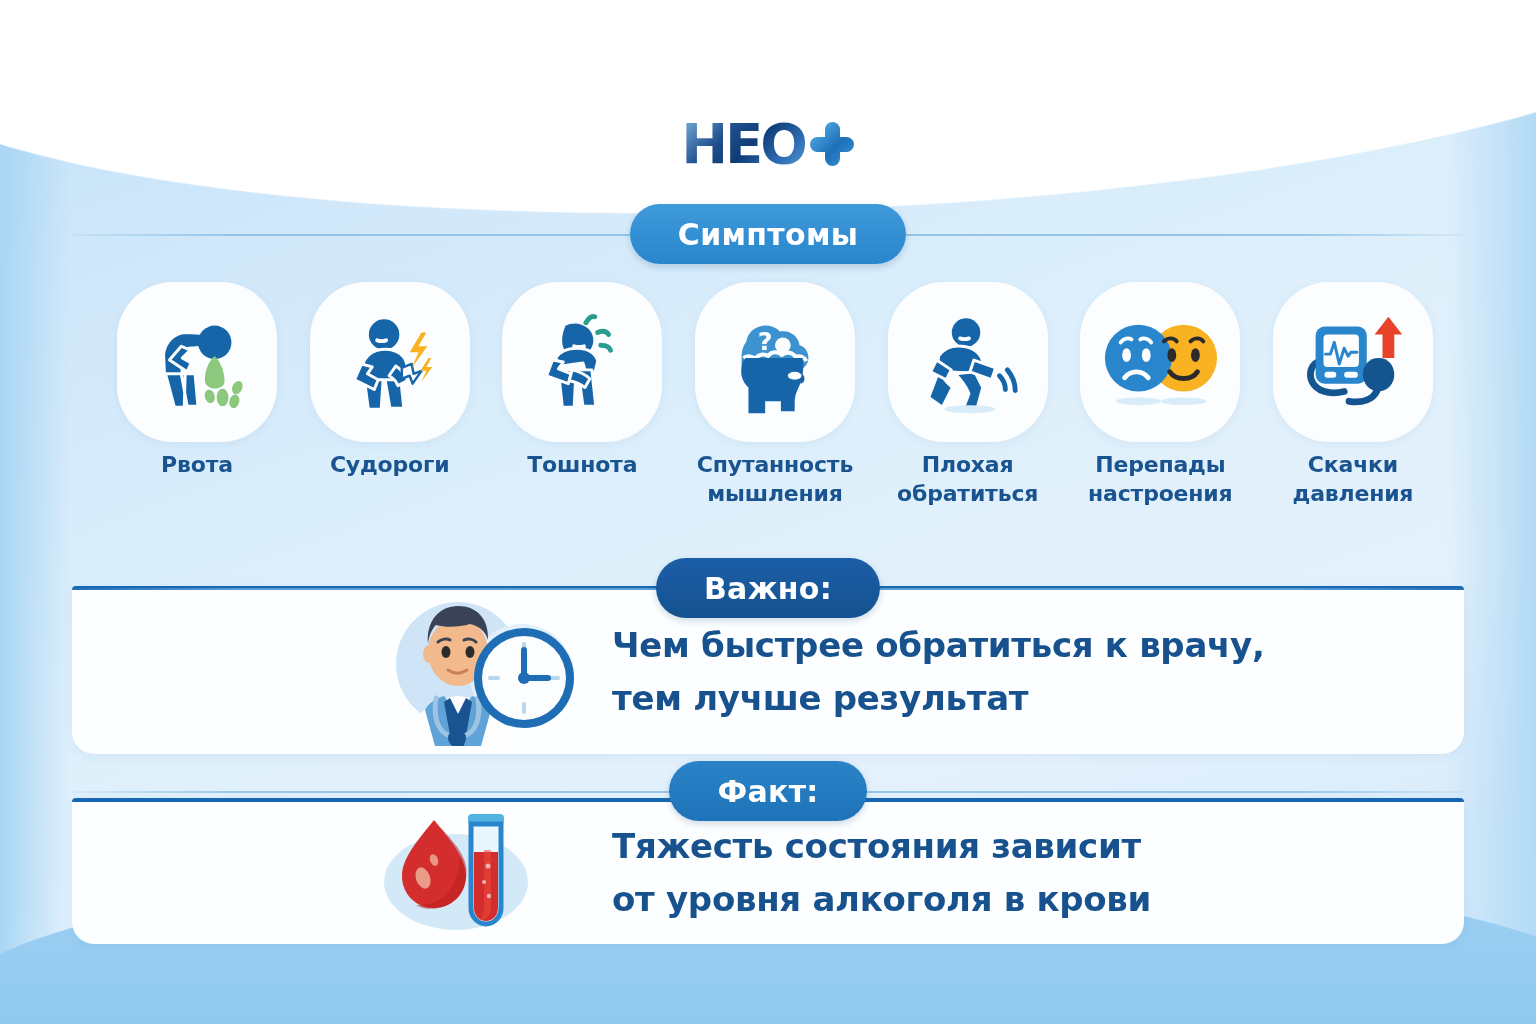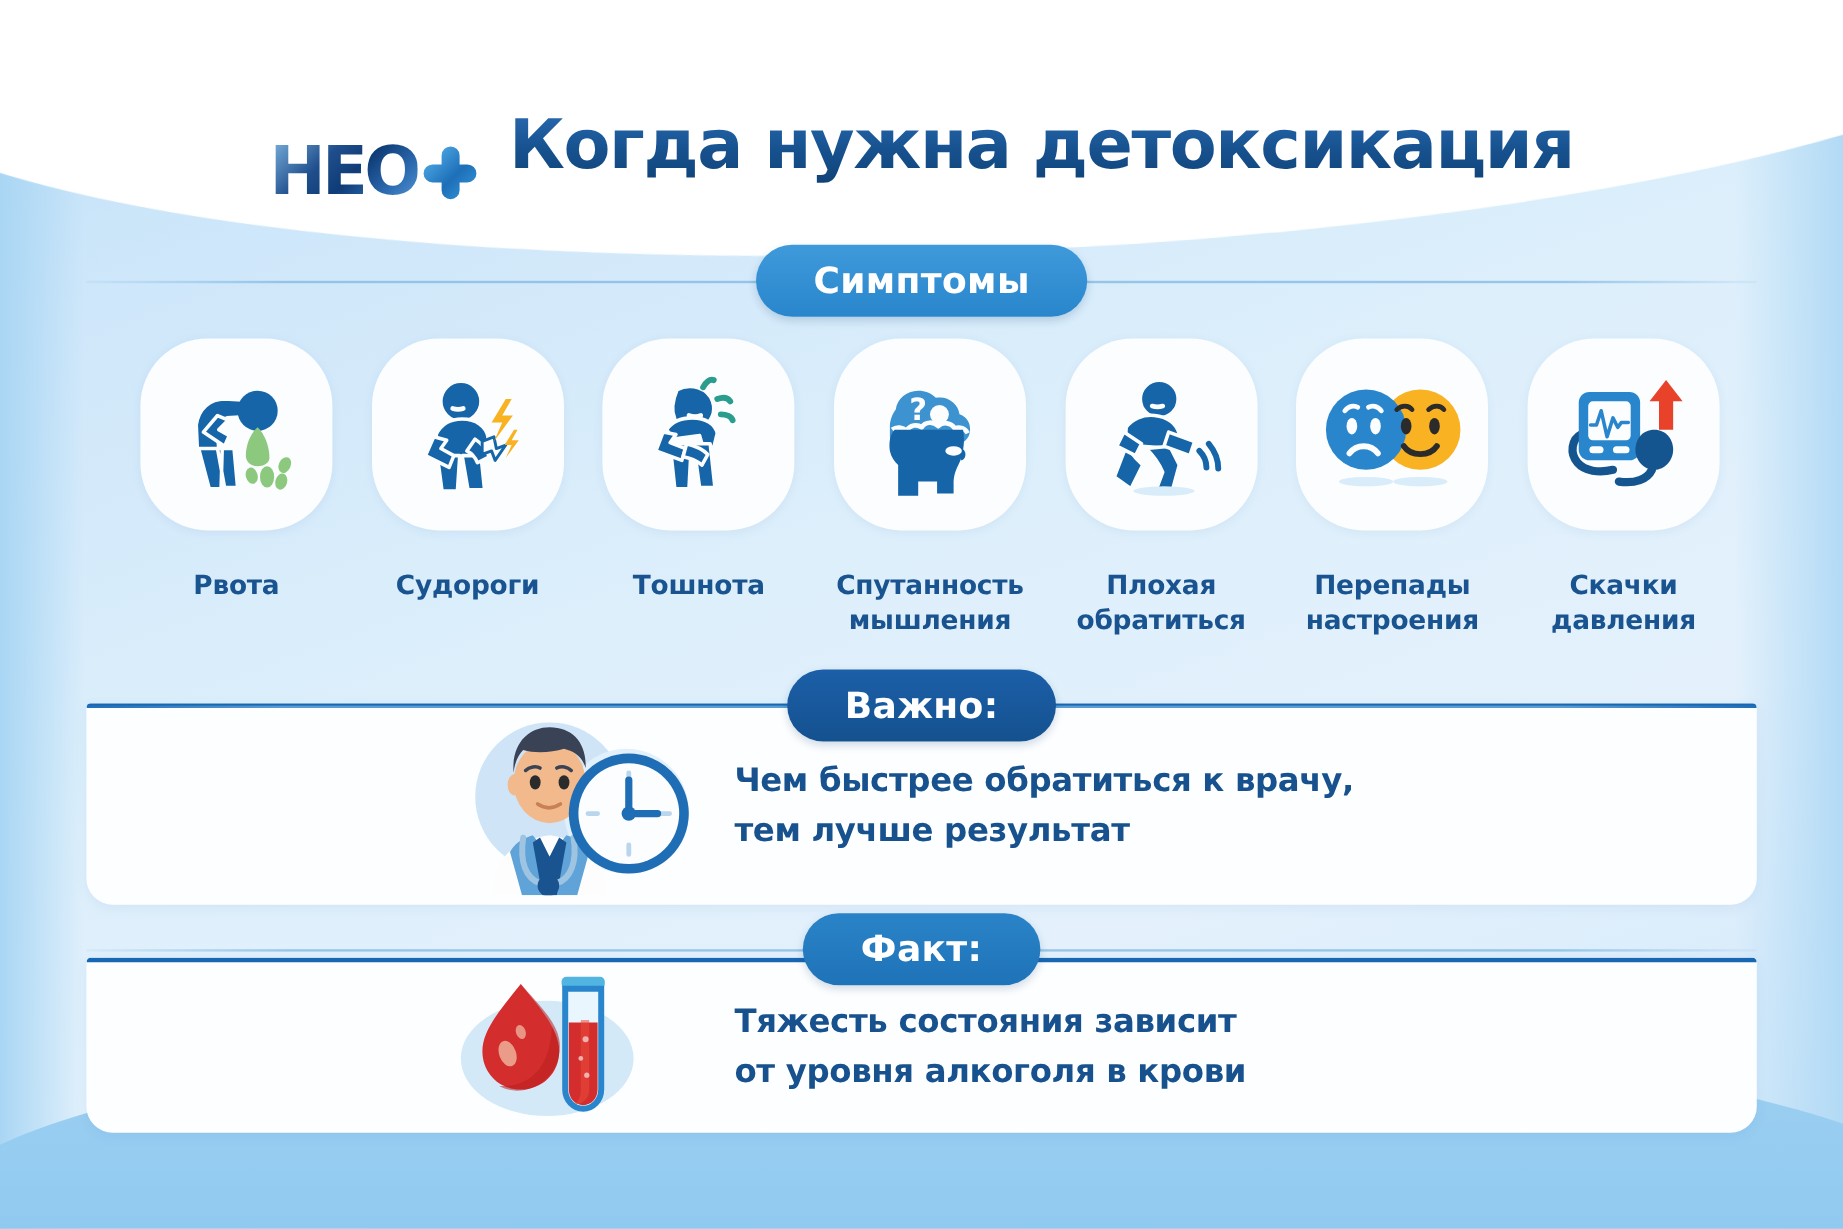--- a/index.html
+++ b/index.html
@@ -167,21 +167,21 @@
     height: 160px;
     background: #fbfdff;
     border-radius: 56px;
     box-shadow: 0 2px 8px rgba(60,120,180,0.08);
     display: flex;
     align-items: center;
     justify-content: center;
   }
   .symptom-card svg { display: block; }
   .symptom-label {
-    margin-top: 32px;
+    margin-top: 8px;
     text-align: center;
     color: #1a5490;
     font-family: "DejaVu Sans", sans-serif;
     font-weight: 700;
     font-size: 22px;
     line-height: 1.32;
     letter-spacing: -0.2px;
   }
 
   
@@ -204,21 +204,21 @@
   .panel-art {
     position: absolute;
     display: flex;
     align-items: center;
     justify-content: center;
   }
   .panel-text {
     color: #17528f;
     font-family: "DejaVu Sans", sans-serif;
     font-weight: 700;
-    font-size: 27px;
+    font-size: 34px;
     line-height: 1.55;
     letter-spacing: -0.3px;
   }
   .panel-text span { display: block; }
 </style>
 </head>
 <body>
 
 <div class="bg-layer">
   <div class="bg-side-left"></div>
@@ -226,21 +226,20 @@
   <div class="bg-header-ellipse"></div>
   <div class="bg-bottom-wave2"></div>
   <div class="bg-bottom-wave"></div>
 </div>
 
 <div class="header">
   <div class="logo">
     <span class="logo-text">НЕО</span>
     <span class="logo-plus"></span>
   </div>
-  <div class="page-title">Когда нужна детоксикация</div>
 </div>
 
 <div class="section-head" style="top:208px;">
   <div class="section-rule"></div>
   <div class="badge badge-symptoms">Симптомы</div>
 </div>
 
 <div class="symptoms-row">
 
   <div class="symptom">

